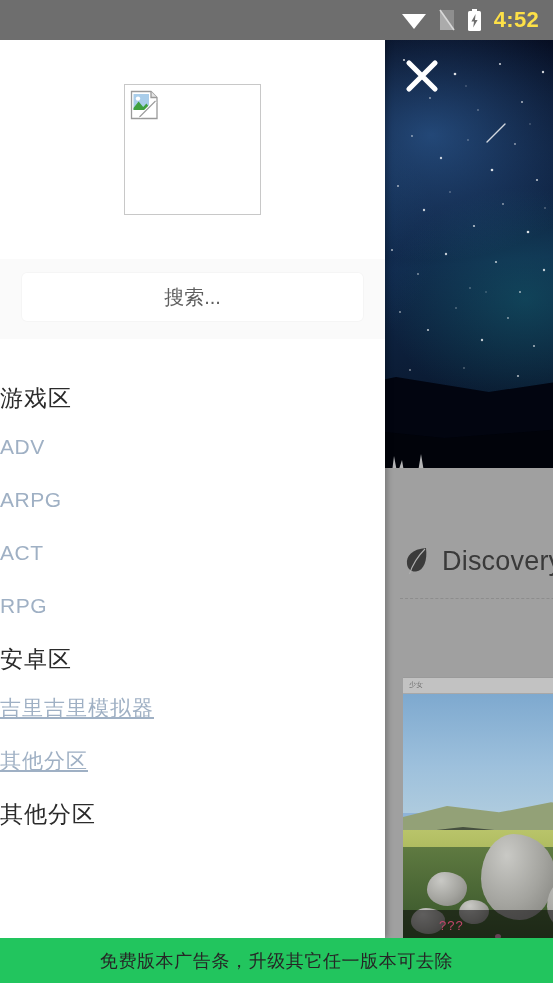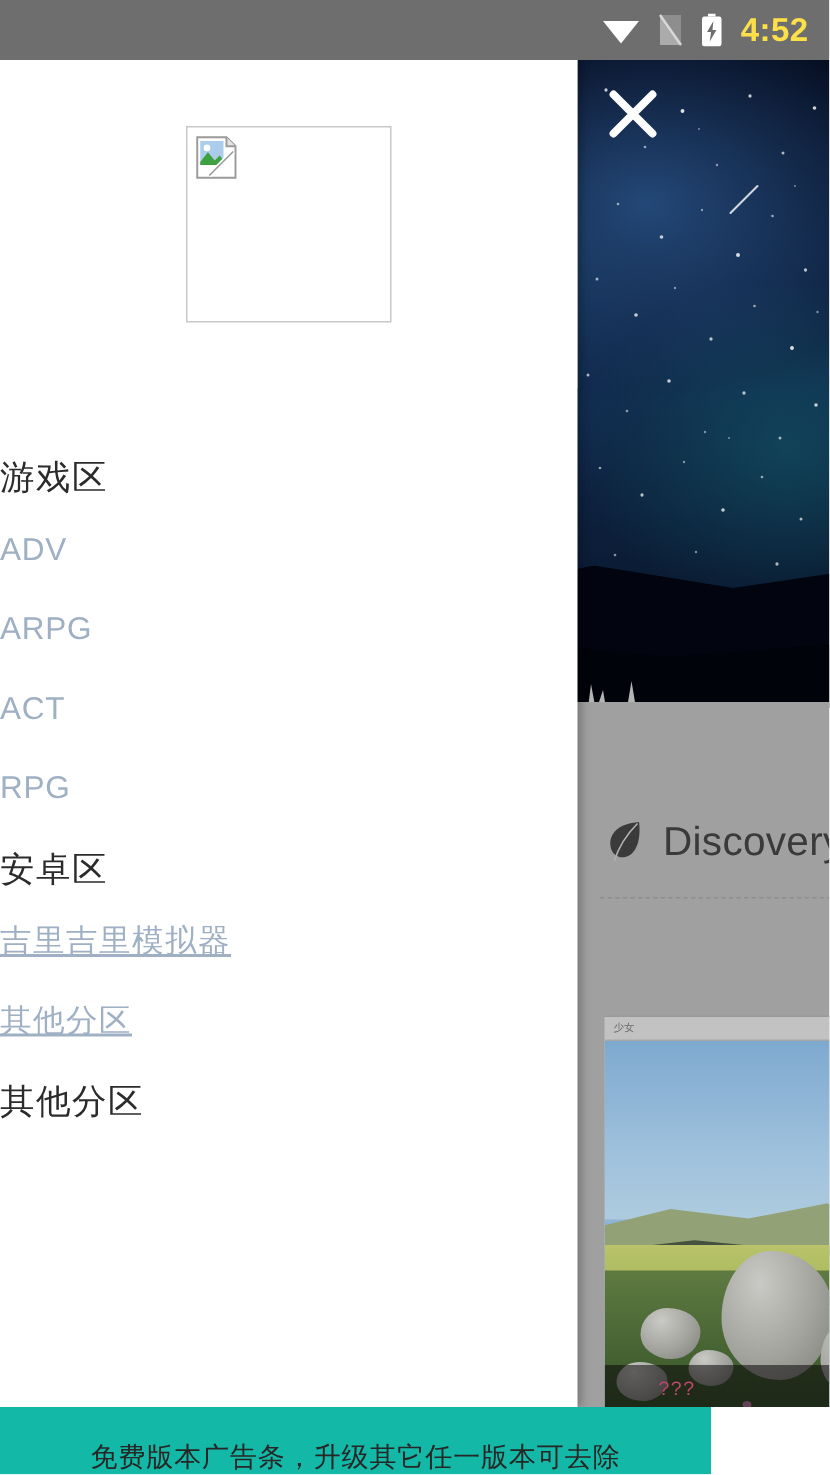--- a/index.html
+++ b/index.html
@@ -290,24 +290,24 @@
     display: flex;
     align-items: center;
     justify-content: center;
     cursor: pointer;
   }
 
   
   .ad-bar {
     position: absolute;
     left: 0; bottom: 0;
-    width: 474px; height: 45px;
-    background: #14b8a6;
-    display: flex;
-    align-items: flex-end;
+    width: 553px; height: 45px;
+    background: #22c55e;
+    display: flex;
+    align-items: center;
     justify-content: center;
   }
   .ad-text {
     font-size: 18px;
     color: #262626;
     letter-spacing: 0.6px;
   }
 </style>
 </head>
 <body>
@@ -419,20 +419,23 @@
           <path d="M21 1.5 V7.5 H27" fill="#e4e4e4" stroke="#9a9a9a" stroke-width="1.3"></path>
           <rect x="3.5" y="4" width="15.5" height="16" fill="#a9cdea"></rect>
           <circle cx="8" cy="8.6" r="2.2" fill="#ffffff"></circle>
           <path d="M3.5 18 L8.6 11.5 L13.2 17 L16.4 13.6 L19 17 V20 H3.5 Z" fill="#3fa03f"></path>
           <path d="M25.5 11 L9.5 27" stroke="#ffffff" stroke-width="3.2" fill="none"></path>
           <path d="M25.5 11 L9.5 27" stroke="#9a9a9a" stroke-width="1.1" fill="none"></path>
         </svg>
       </div>
     </div>
 
+    <div class="search-strip">
+      <input class="search-box" type="text" placeholder="搜索..." style="">
+    </div>
 
     <div class="nav">
 
       <div class="nav-section">游戏区</div>
       <a class="nav-link" href="#">ADV</a>
       <a class="nav-link" href="#">ARPG</a>
       <a class="nav-link" href="#">ACT</a>
       <a class="nav-link" href="#">RPG</a>
 
       <div class="nav-section">安卓区</div>

